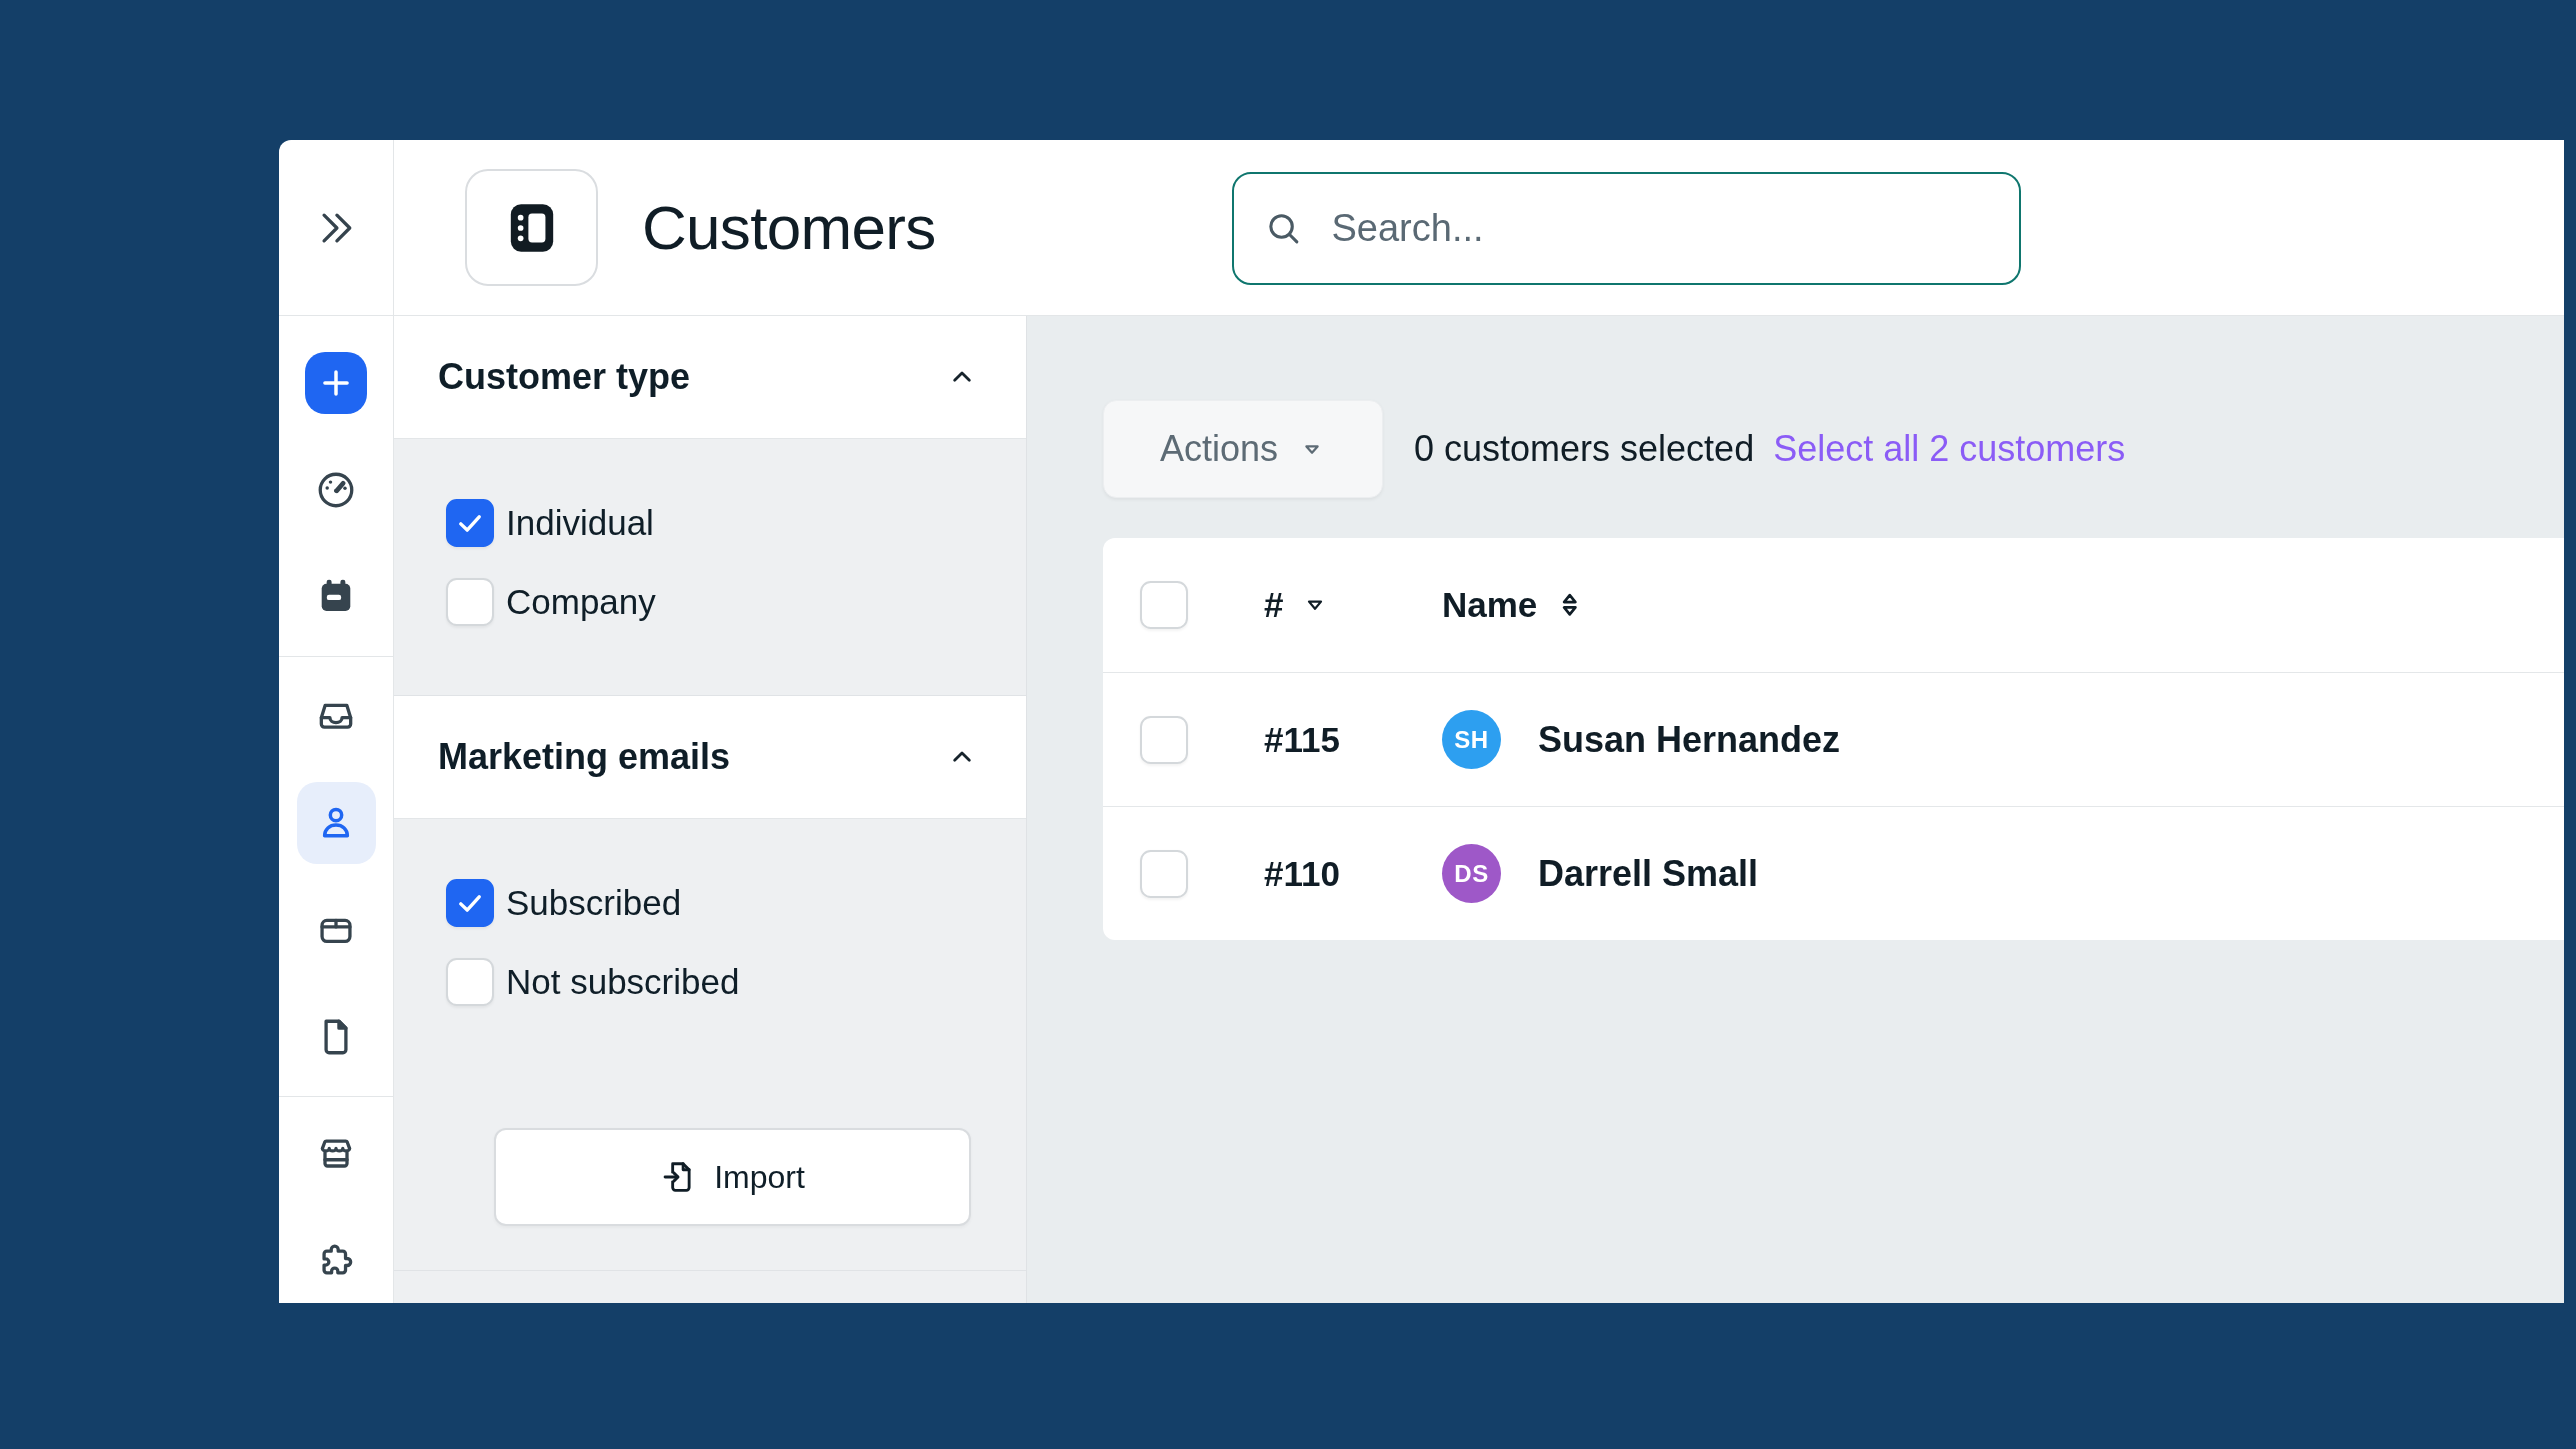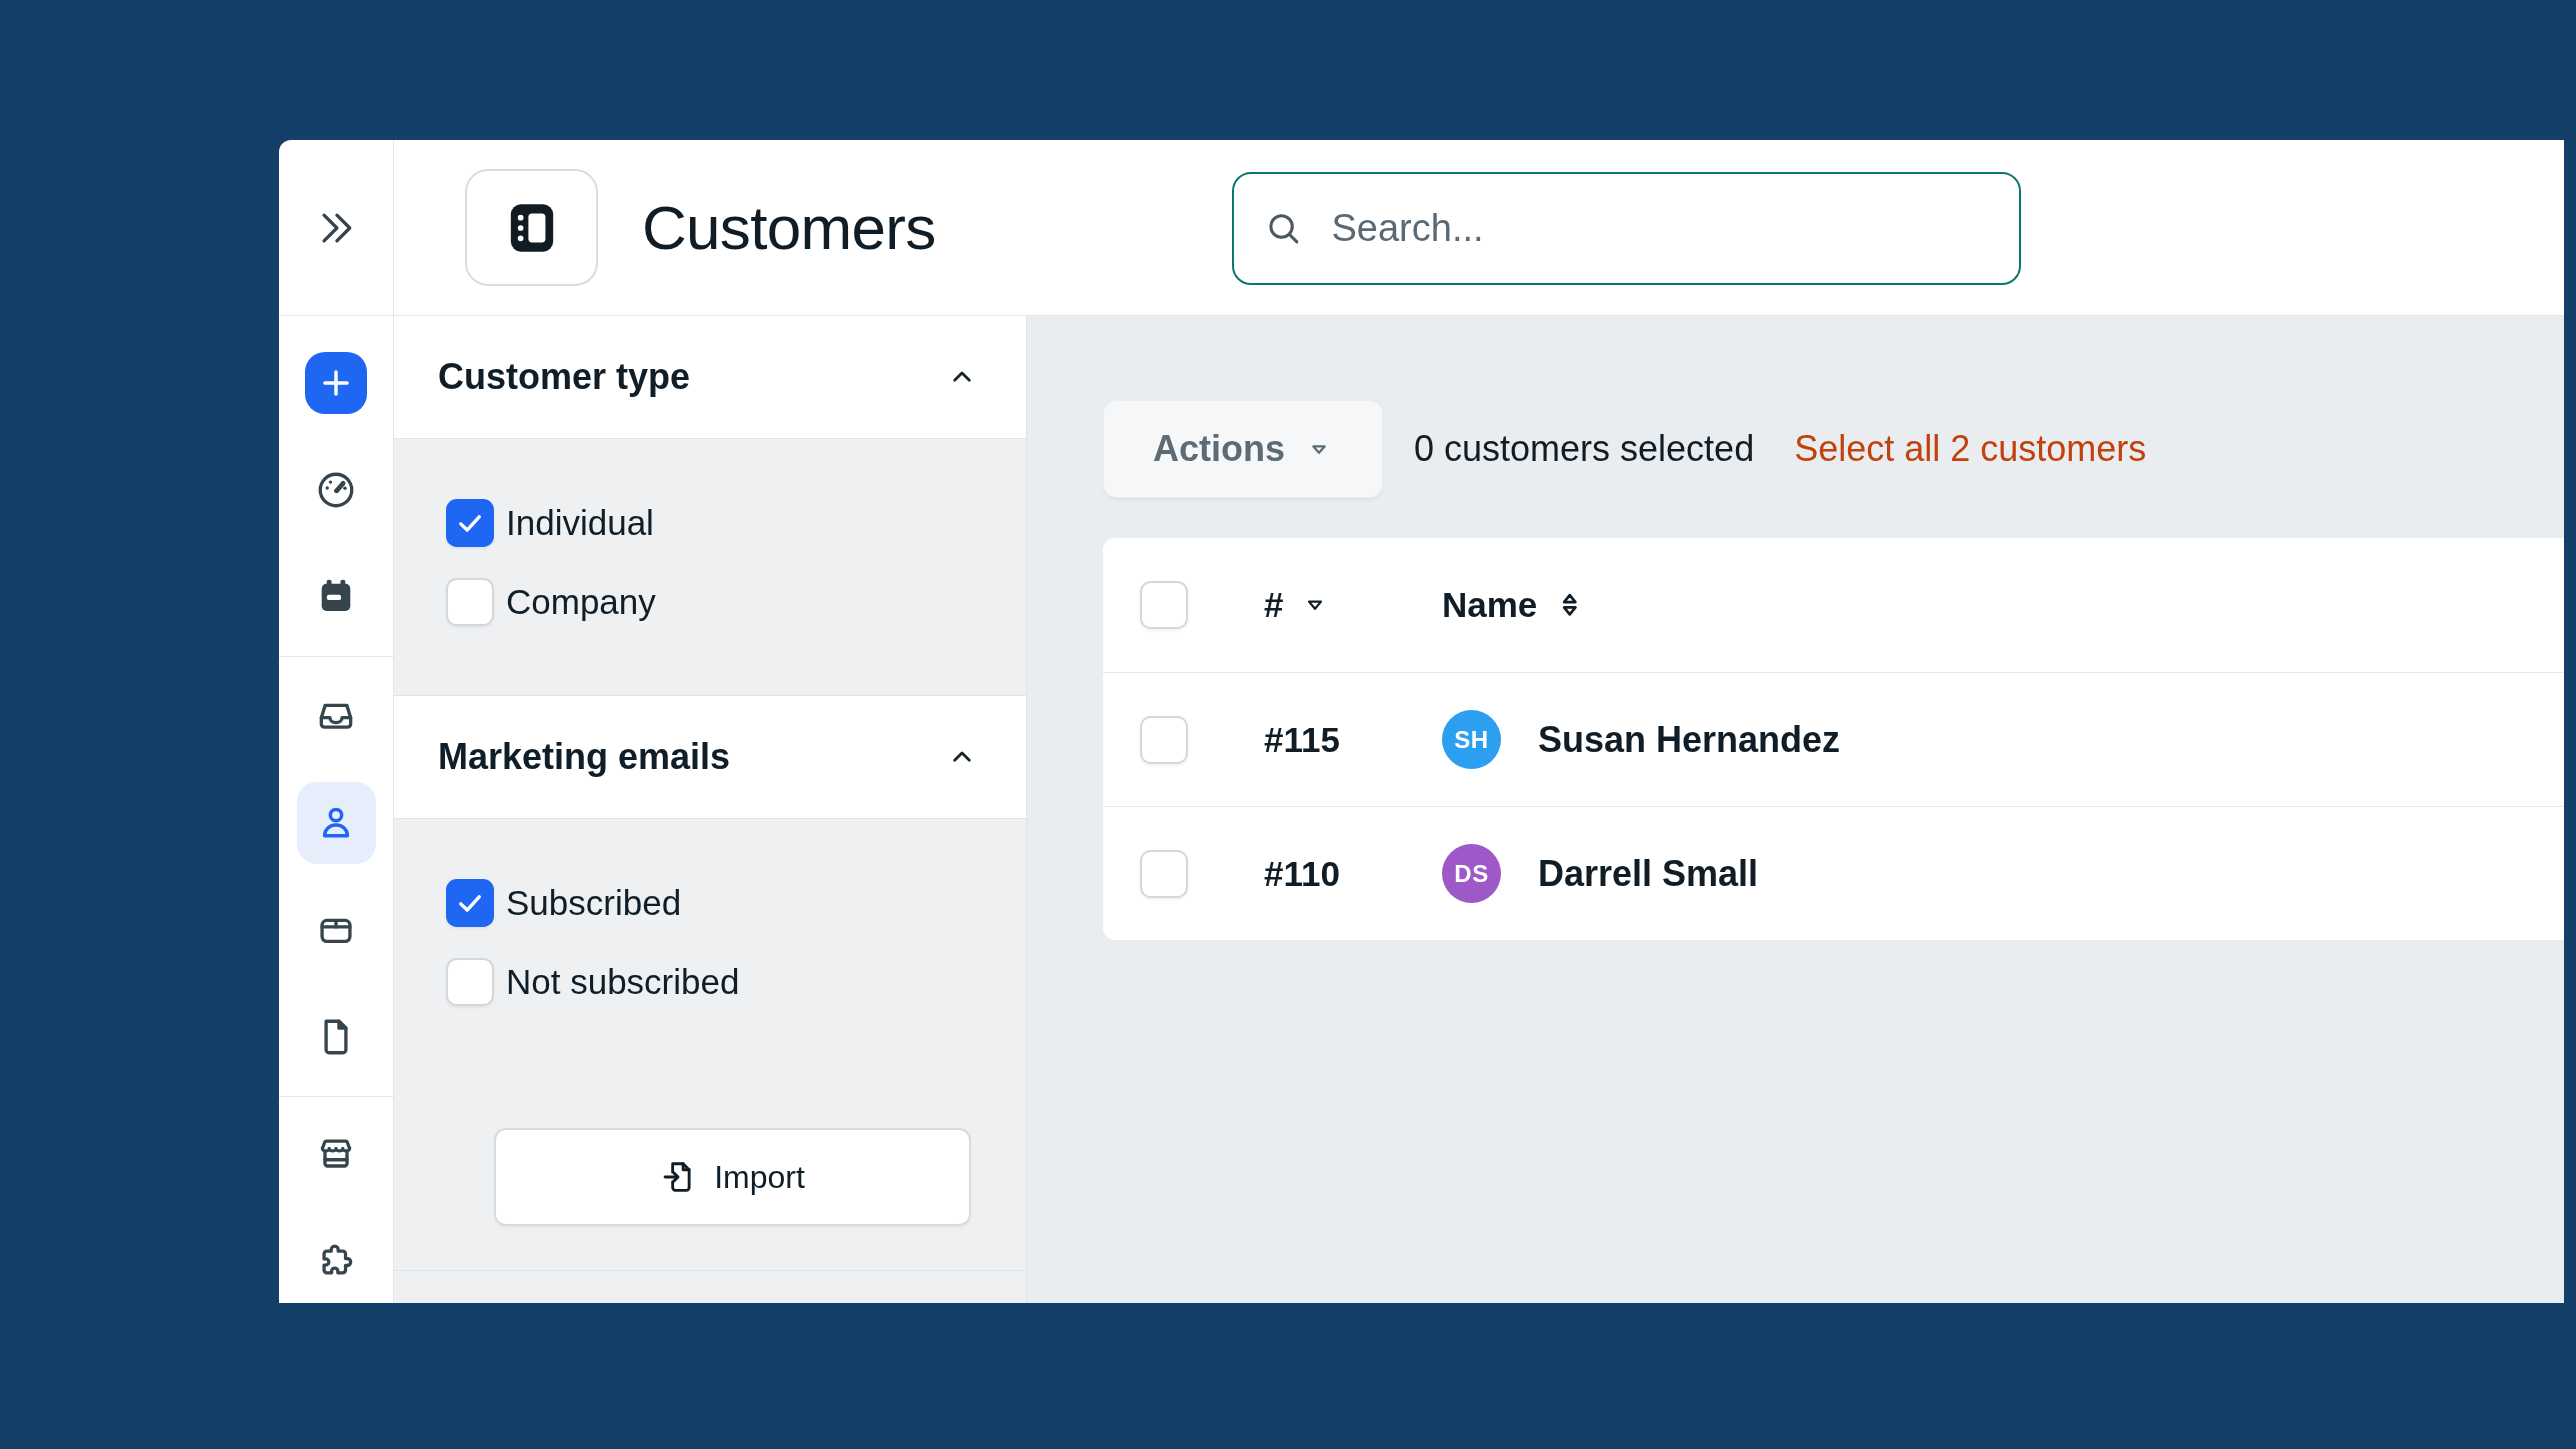--- a/index.html
+++ b/index.html
@@ -51,24 +51,24 @@
   .io-btn{margin:0 48px;height:98px;background:#fff;border:2px solid #d9dcdf;border-radius:12px;
           display:flex;align-items:center;justify-content:center;gap:16px;font-size:32px;font-weight:500;
           color:#0f1e28;cursor:pointer;box-shadow:0 1.3px 3.4px rgba(0,0,0,.04);}
   .io-btn.import{margin-top:107px;margin-right:55px;}
   .io-btn.export{}
 
   
   .main{grid-column:3;grid-row:2;background:#e9edef;padding:84px 0 0 76px;overflow:hidden;}
   .toolbar{display:flex;align-items:center;}
   .actions-btn{width:280px;height:98px;border-radius:13.4px;background:#f6f7f8;border:1.3px solid #eceef0;
-               display:flex;align-items:center;justify-content:center;gap:20px;font-size:36px;font-weight:700;
+               display:flex;align-items:center;justify-content:center;gap:20px;font-size:36px;font-weight:400;
                color:#5d6b75;cursor:pointer;box-shadow:0 1.3px 3.4px rgba(0,0,0,.05);}
   .sel-text{margin-left:31px;font-size:36px;font-weight:500;color:#101d26;}
-  .sel-link{margin-left:40px;font-size:36px;font-weight:500;color:#c2410c;cursor:pointer;text-decoration:none;}
+  .sel-link{margin-left:19px;font-size:36px;font-weight:500;color:#8b5cf6;cursor:pointer;text-decoration:none;}
 
   .card{margin-top:40px;background:#fff;border-radius:12px 0 0 12px;}
   .t-row{height:134px;display:flex;align-items:center;padding-left:37px;}
   .t-row + .t-row{border-top:1.3px solid #e4e7e9;}
   .col-num{margin-left:76px;width:178px;display:flex;align-items:center;gap:20px;font-size:35px;font-weight:700;}
   .col-name{display:flex;align-items:center;gap:17.4px;font-size:35px;font-weight:700;}
   .num{margin-left:76px;width:178px;font-size:35px;font-weight:600;}
   .avatar{width:59px;height:59px;border-radius:50%;display:flex;align-items:center;justify-content:center;
           color:#fff;font-size:24px;font-weight:700;letter-spacing:0.7px;flex:0 0 auto;}
   .row-name{margin-left:37px;font-size:36px;font-weight:700;}

